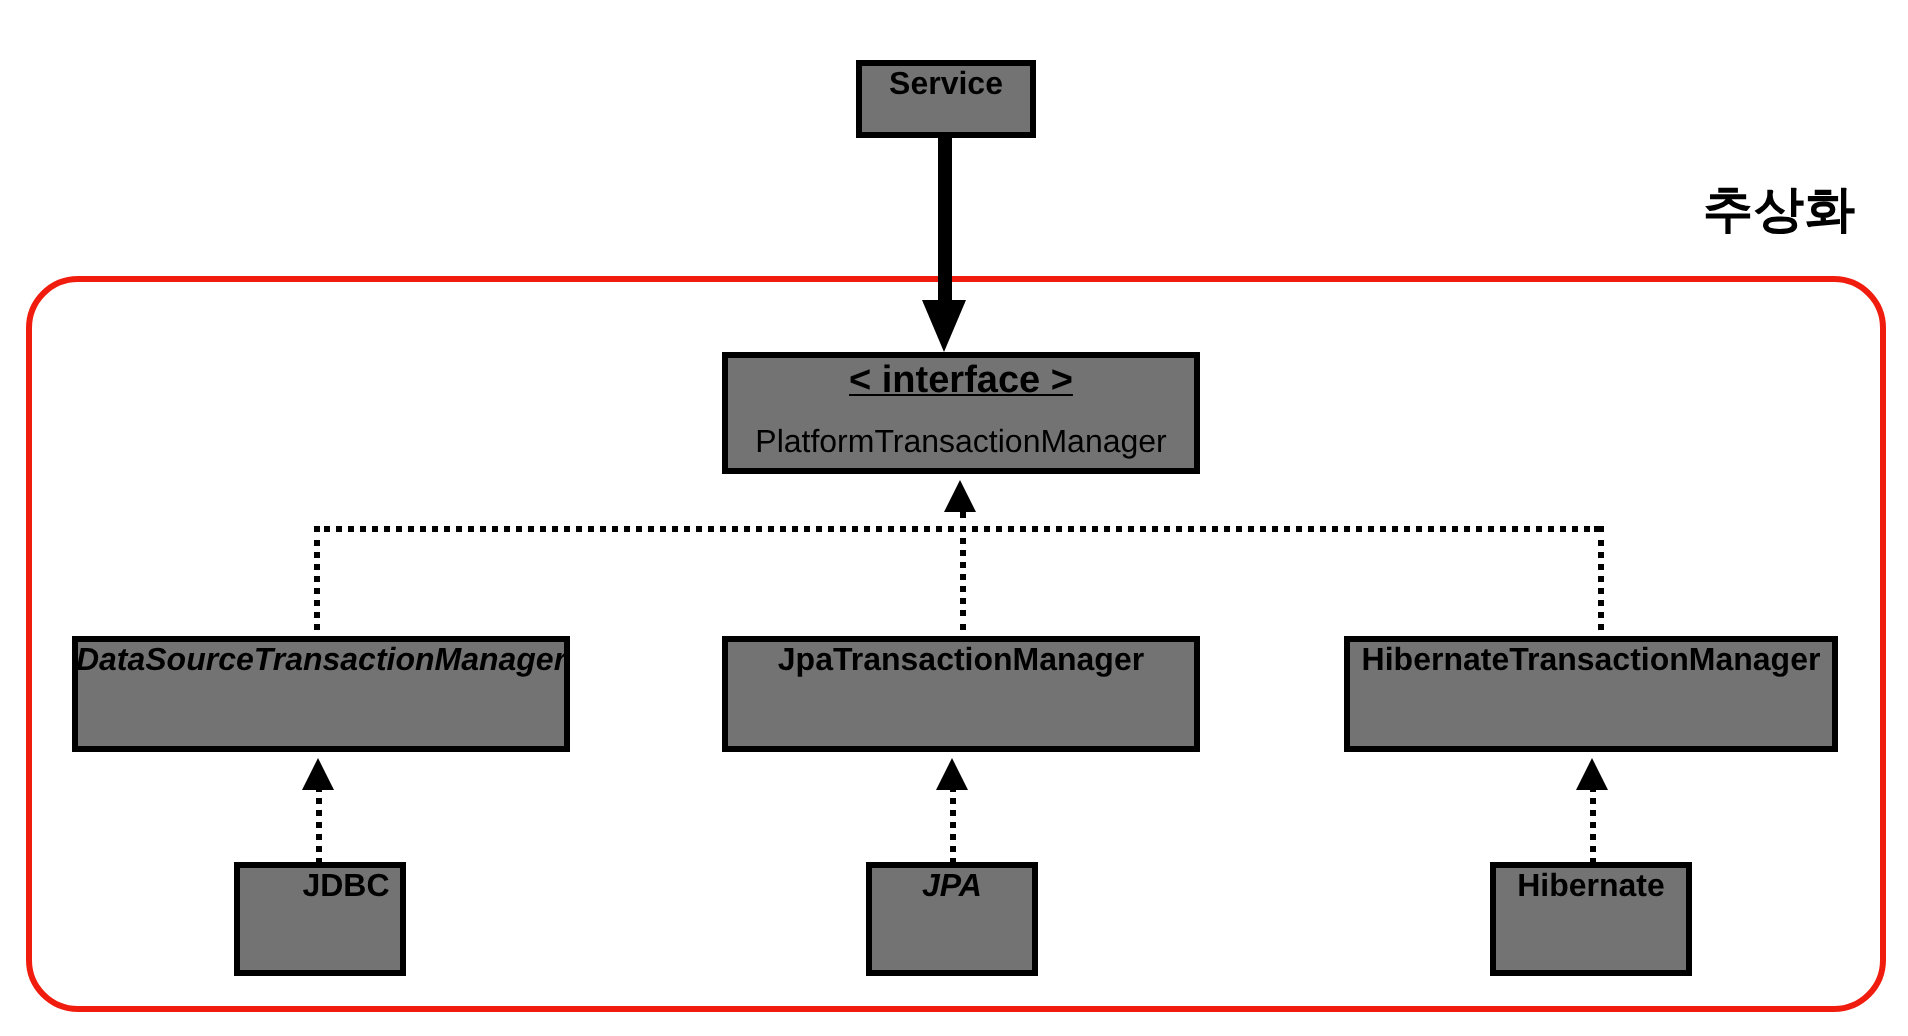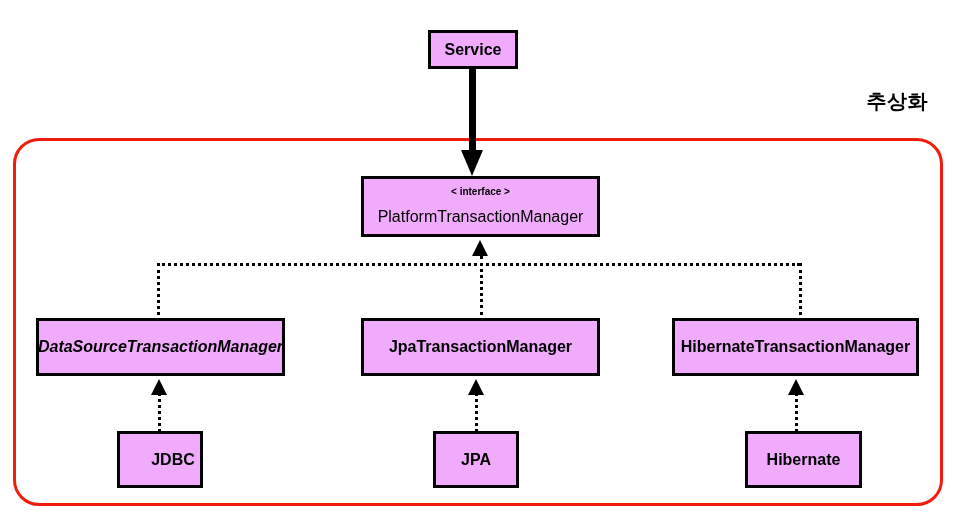--- a/index.html
+++ b/index.html
@@ -26,55 +26,55 @@
     height: 368px;
     border: 3px solid #f01d0e;
     border-radius: 26px;
     box-sizing: border-box;
     background: transparent;
   }
   .boundary-label {
     position: absolute;
     right: 26px;
     top: 88px;
-    font-size: 20px;
+    font-size: 25px;
     font-weight: 700;
     color: #000000;
     letter-spacing: 0.5px;
     white-space: nowrap;
   }
   
   .node {
     position: absolute;
     box-sizing: border-box;
     border: 3px solid #000000;
-    background: #f0abfc;
+    background: #737373;
     display: flex;
     flex-direction: column;
     align-items: center;
-    justify-content: center;
+    justify-content: flex-start;
     color: #000000;
     font-weight: 700;
     text-align: center;
     line-height: 1.25;
     z-index: 5;
   }
-  .node .line1 { font-size: 10px; font-weight: 700; }
+  .node .line1 { font-size: 19px; font-weight: 700; text-decoration: underline; }
   .node .line2 { font-size: 16px; font-weight: 400; margin-top: 9px; }
 
   .node-service   { left: 428px; top: 30px;  width: 90px;  height: 39px;  font-size: 16px; }
   .node-interface { left: 361px; top: 176px; width: 239px; height: 61px; }
   .node-impl      { top: 318px; height: 58px; font-size: 16px; }
   .node-dstm      { left: 36px;  width: 249px; font-style: italic; }
   .node-jtm       { left: 361px; width: 239px; }
   .node-htm       { left: 672px; width: 247px; }
   .node-leaf      { top: 431px; height: 57px; font-size: 16px; }
   .node-jdbc      { left: 117px; width: 86px; padding-left: 26px; }
-  .node-jpa       { left: 433px; width: 86px; }
-  .node-hib       { left: 745px; width: 117px; }
+  .node-jpa       { left: 433px; width: 86px; font-style: italic; }
+  .node-hib       { left: 745px; width: 101px; }
 
   
   .solid-line {
     position: absolute;
     background: #000000;
     z-index: 4;
   }
   .v-solid {
     left: 469px;
     top: 68px;

